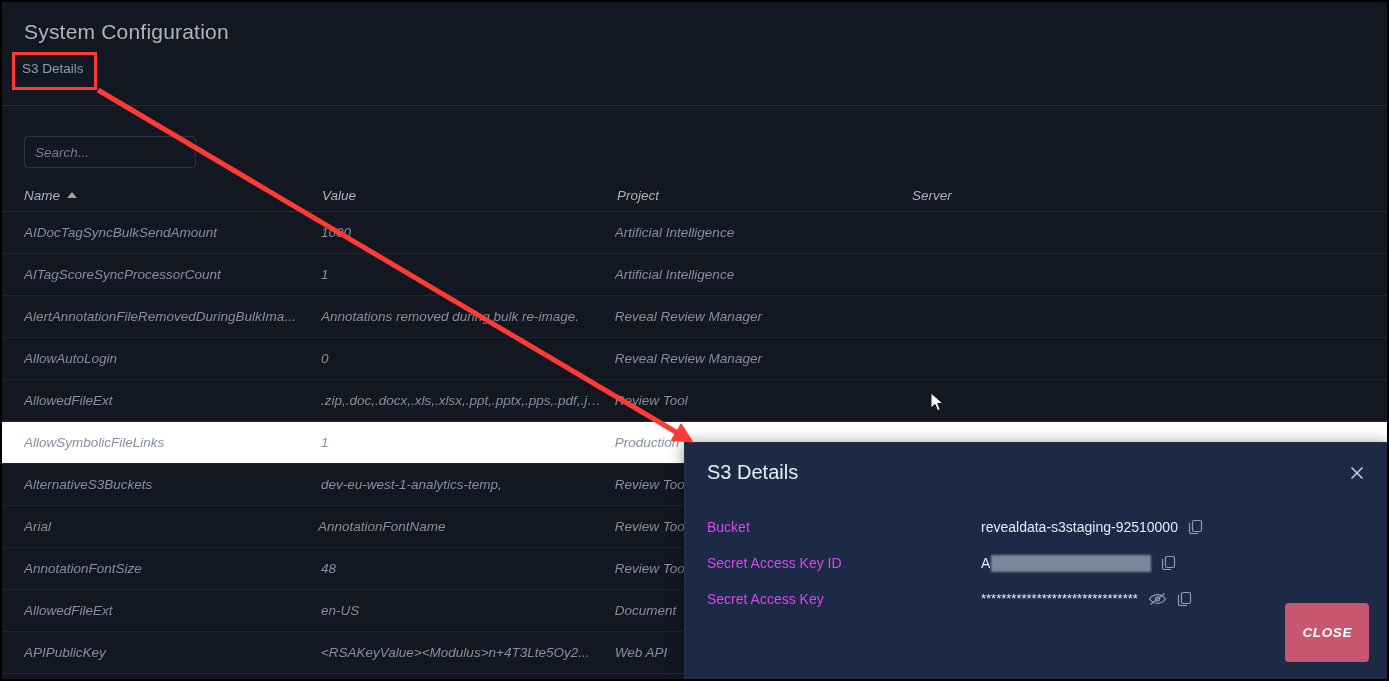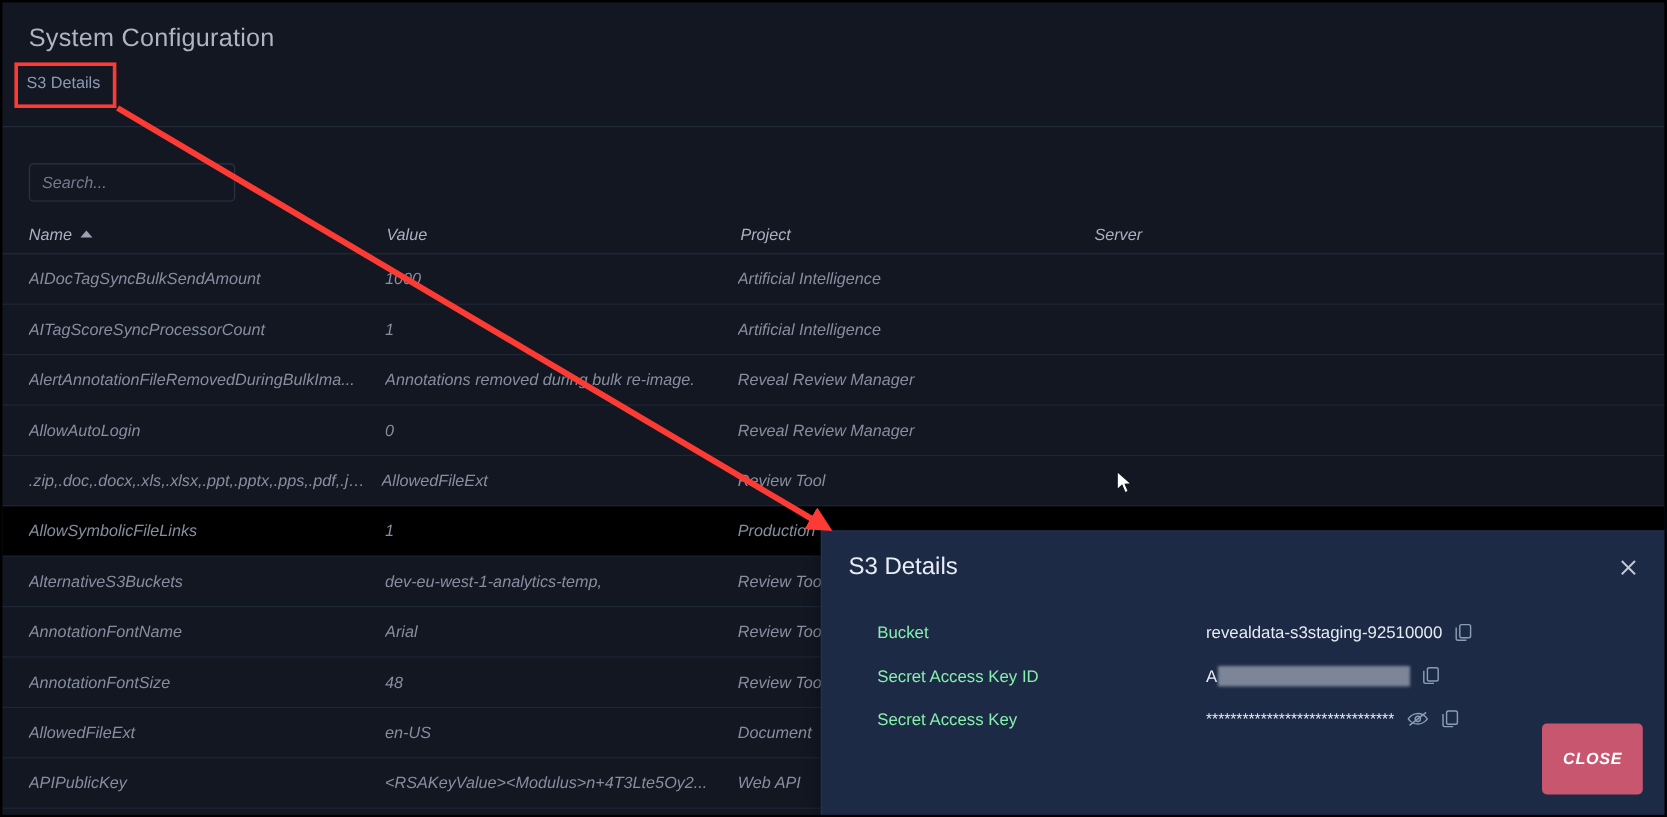--- a/index.html
+++ b/index.html
@@ -119,21 +119,21 @@
   .c-srv    { width: 180px; }
   .sort-caret {
     display: inline-block;
     margin-left: 7px;
     width: 0; height: 0;
     border-left: 5px solid transparent;
     border-right: 5px solid transparent;
     border-bottom: 6px solid #9aa2b3;
     vertical-align: 2px;
   }
-  .row-hover { background: #000000; }
+  .row-hover { background: #ffffff; }
 
   
   .dialog {
     position: absolute;
     left: 682px;
     top: 440px;
     width: 705px;
     height: 239px;
     background: #1c2a45;
     border: 1px solid #25324d;
@@ -165,24 +165,23 @@
     top: 66px;
     right: 22px;
   }
   .dlg-row {
     display: flex;
     align-items: center;
     height: 36px;
   }
   .dlg-label {
     width: 274px;
-    color: #86efac;
+    color: #d946ef;
     font-size: 14px;
     white-space: nowrap;
-    margin-left: 24px;
   }
   .dlg-value {
     color: #e6eaf2;
     font-size: 14px;
     white-space: nowrap;
     display: flex;
     align-items: flex-start;
   }
   .redacted {
     display: inline-block;
@@ -300,22 +299,22 @@
 
     <div class="trow">
       <div class="cell c-name">AllowAutoLogin</div>
       <div class="cell c-value">0</div>
       <div class="cell c-cat">Reveal Review Manager</div>
       <div class="cell c-proj"></div>
       <div class="cell c-srv"></div>
     </div>
 
     <div class="trow">
+      <div class="cell c-name">AllowedFileExt</div>
       <div class="cell c-value">.zip,.doc,.docx,.xls,.xlsx,.ppt,.pptx,.pps,.pdf,.jp...</div>
-      <div class="cell c-name">AllowedFileExt</div>
       <div class="cell c-cat">Review Tool</div>
       <div class="cell c-proj"></div>
       <div class="cell c-srv"></div>
     </div>
 
     <div class="trow row-hover">
       <div class="cell c-name">AllowSymbolicFileLinks</div>
       <div class="cell c-value">1</div>
       <div class="cell c-cat">Production</div>
       <div class="cell c-proj"></div>
@@ -324,22 +323,22 @@
 
     <div class="trow">
       <div class="cell c-name">AlternativeS3Buckets</div>
       <div class="cell c-value">dev-eu-west-1-analytics-temp,</div>
       <div class="cell c-cat">Review Tool</div>
       <div class="cell c-proj"></div>
       <div class="cell c-srv"></div>
     </div>
 
     <div class="trow">
+      <div class="cell c-value">Arial</div>
       <div class="cell c-name">AnnotationFontName</div>
-      <div class="cell c-value">Arial</div>
       <div class="cell c-cat">Review Tool</div>
       <div class="cell c-proj"></div>
       <div class="cell c-srv"></div>
     </div>
 
     <div class="trow">
       <div class="cell c-name">AnnotationFontSize</div>
       <div class="cell c-value">48</div>
       <div class="cell c-cat">Review Tool</div>
       <div class="cell c-proj"></div>

